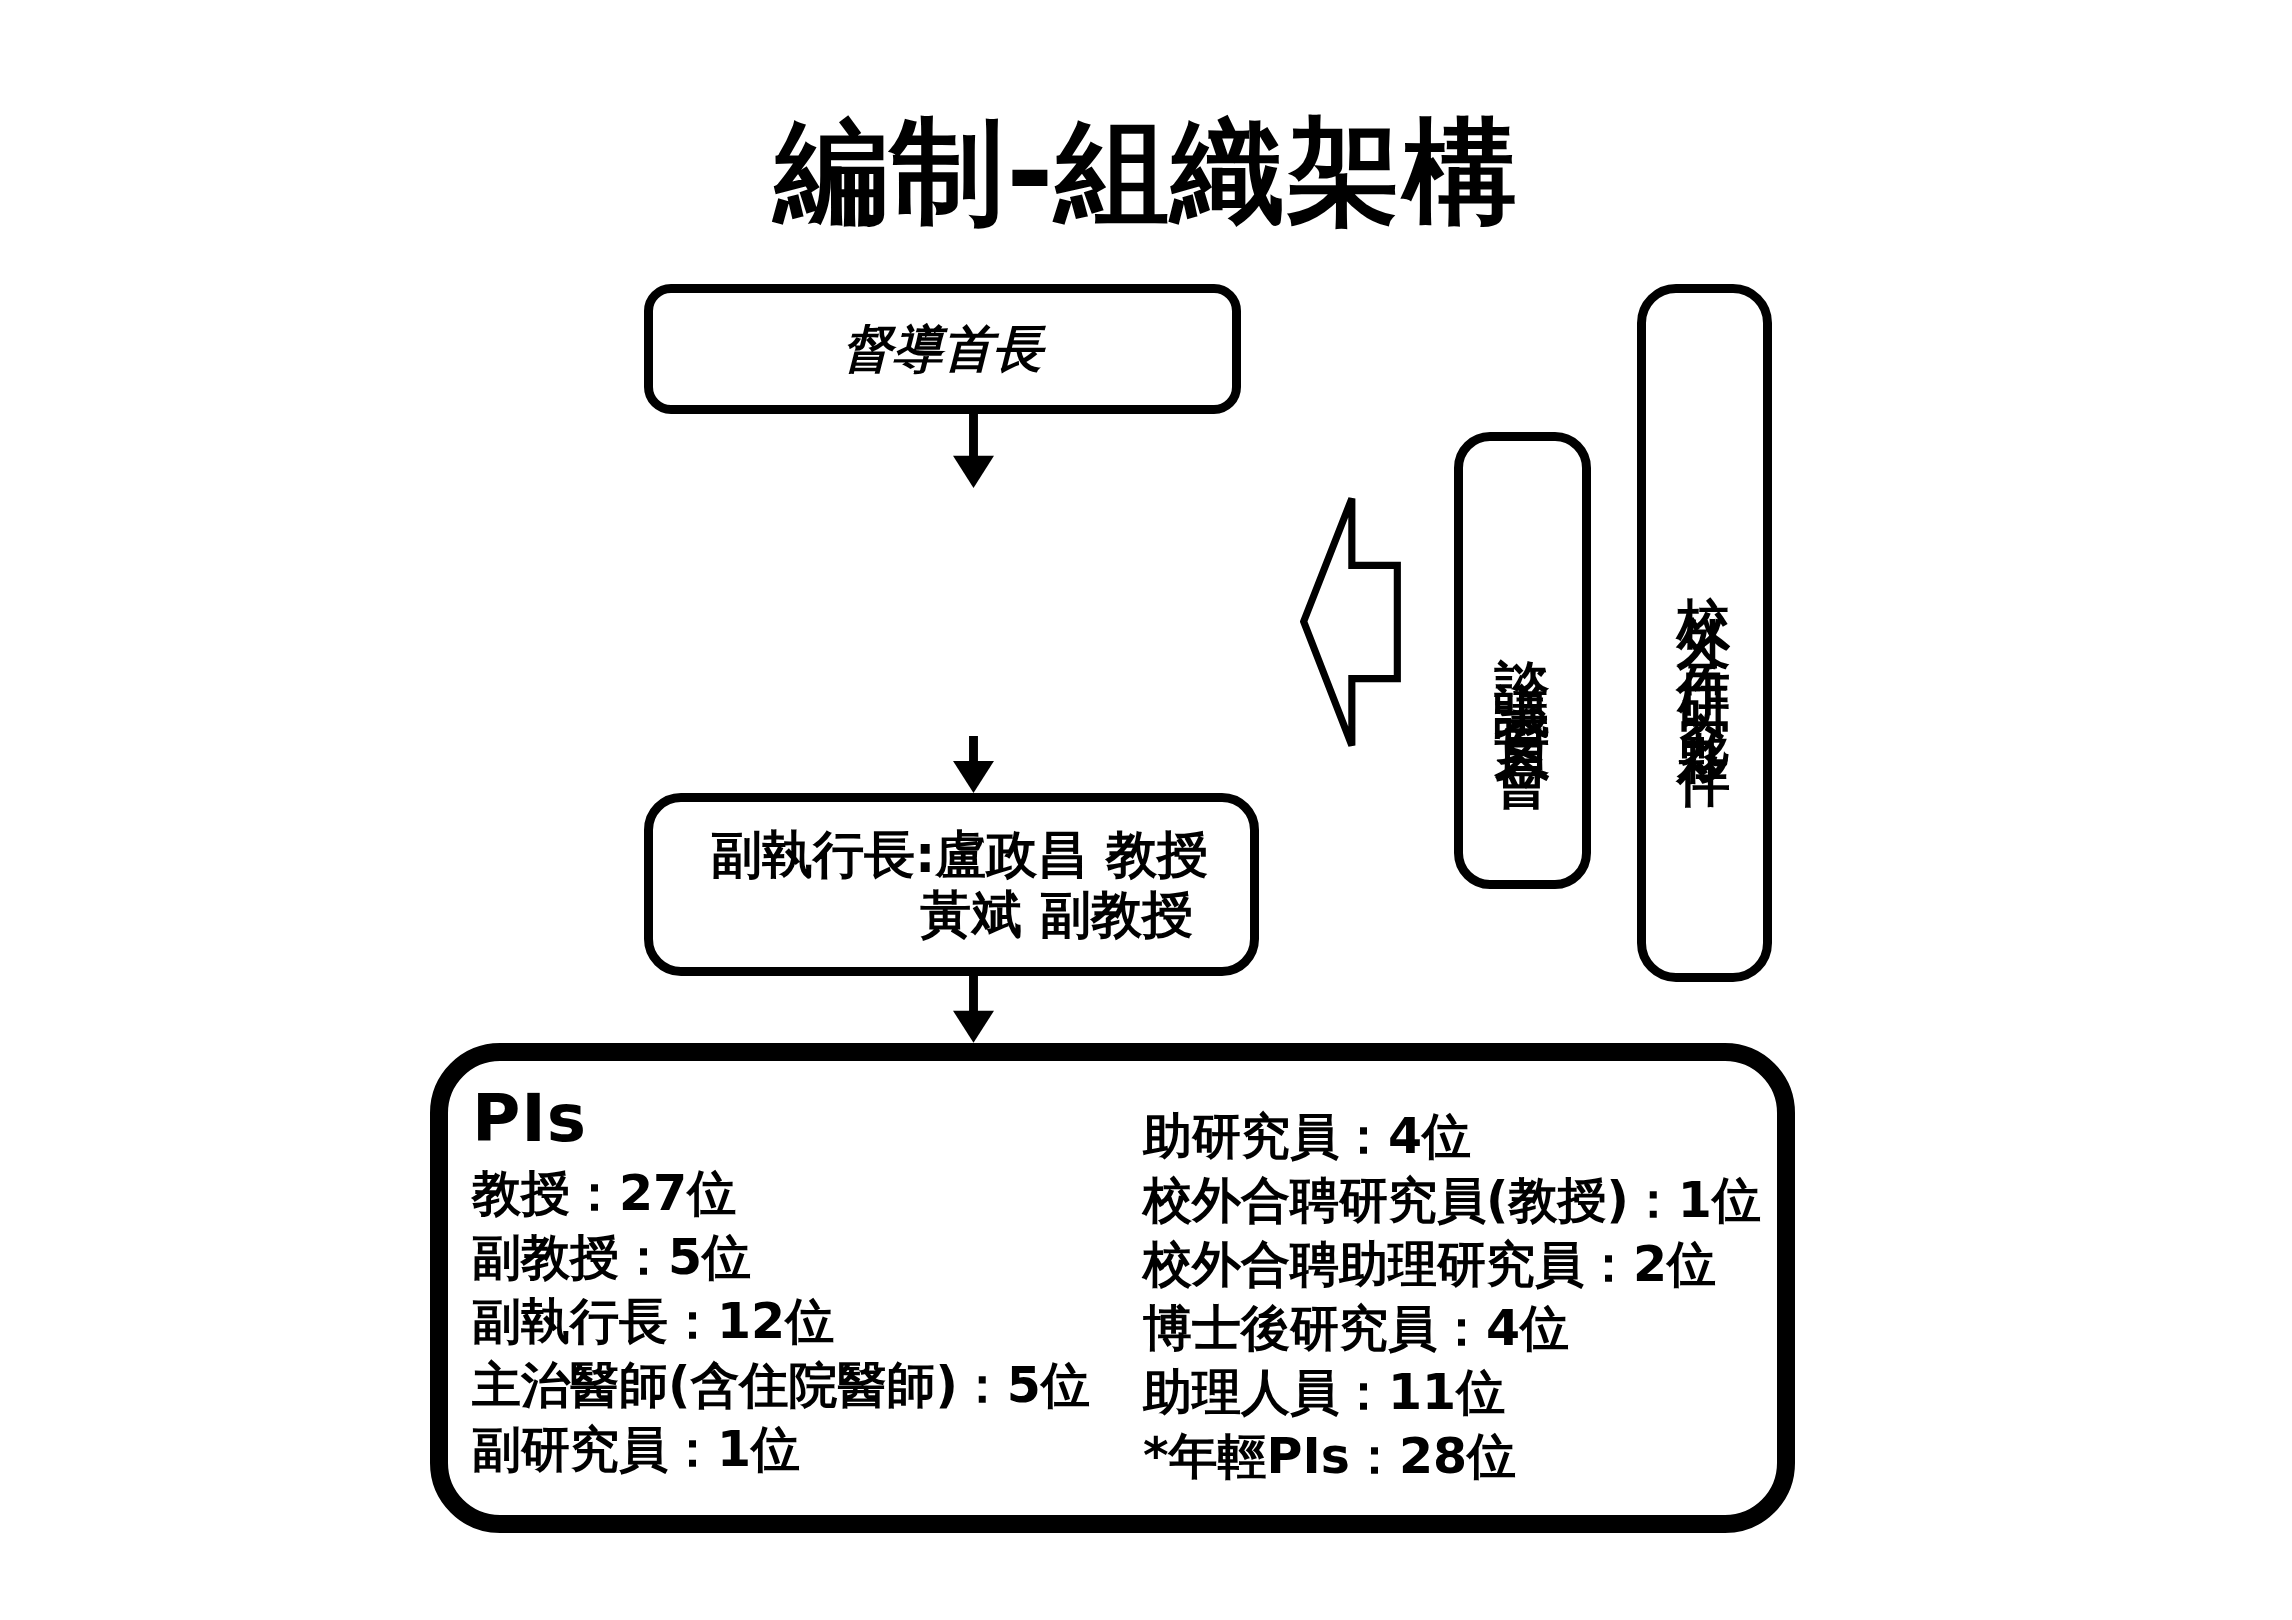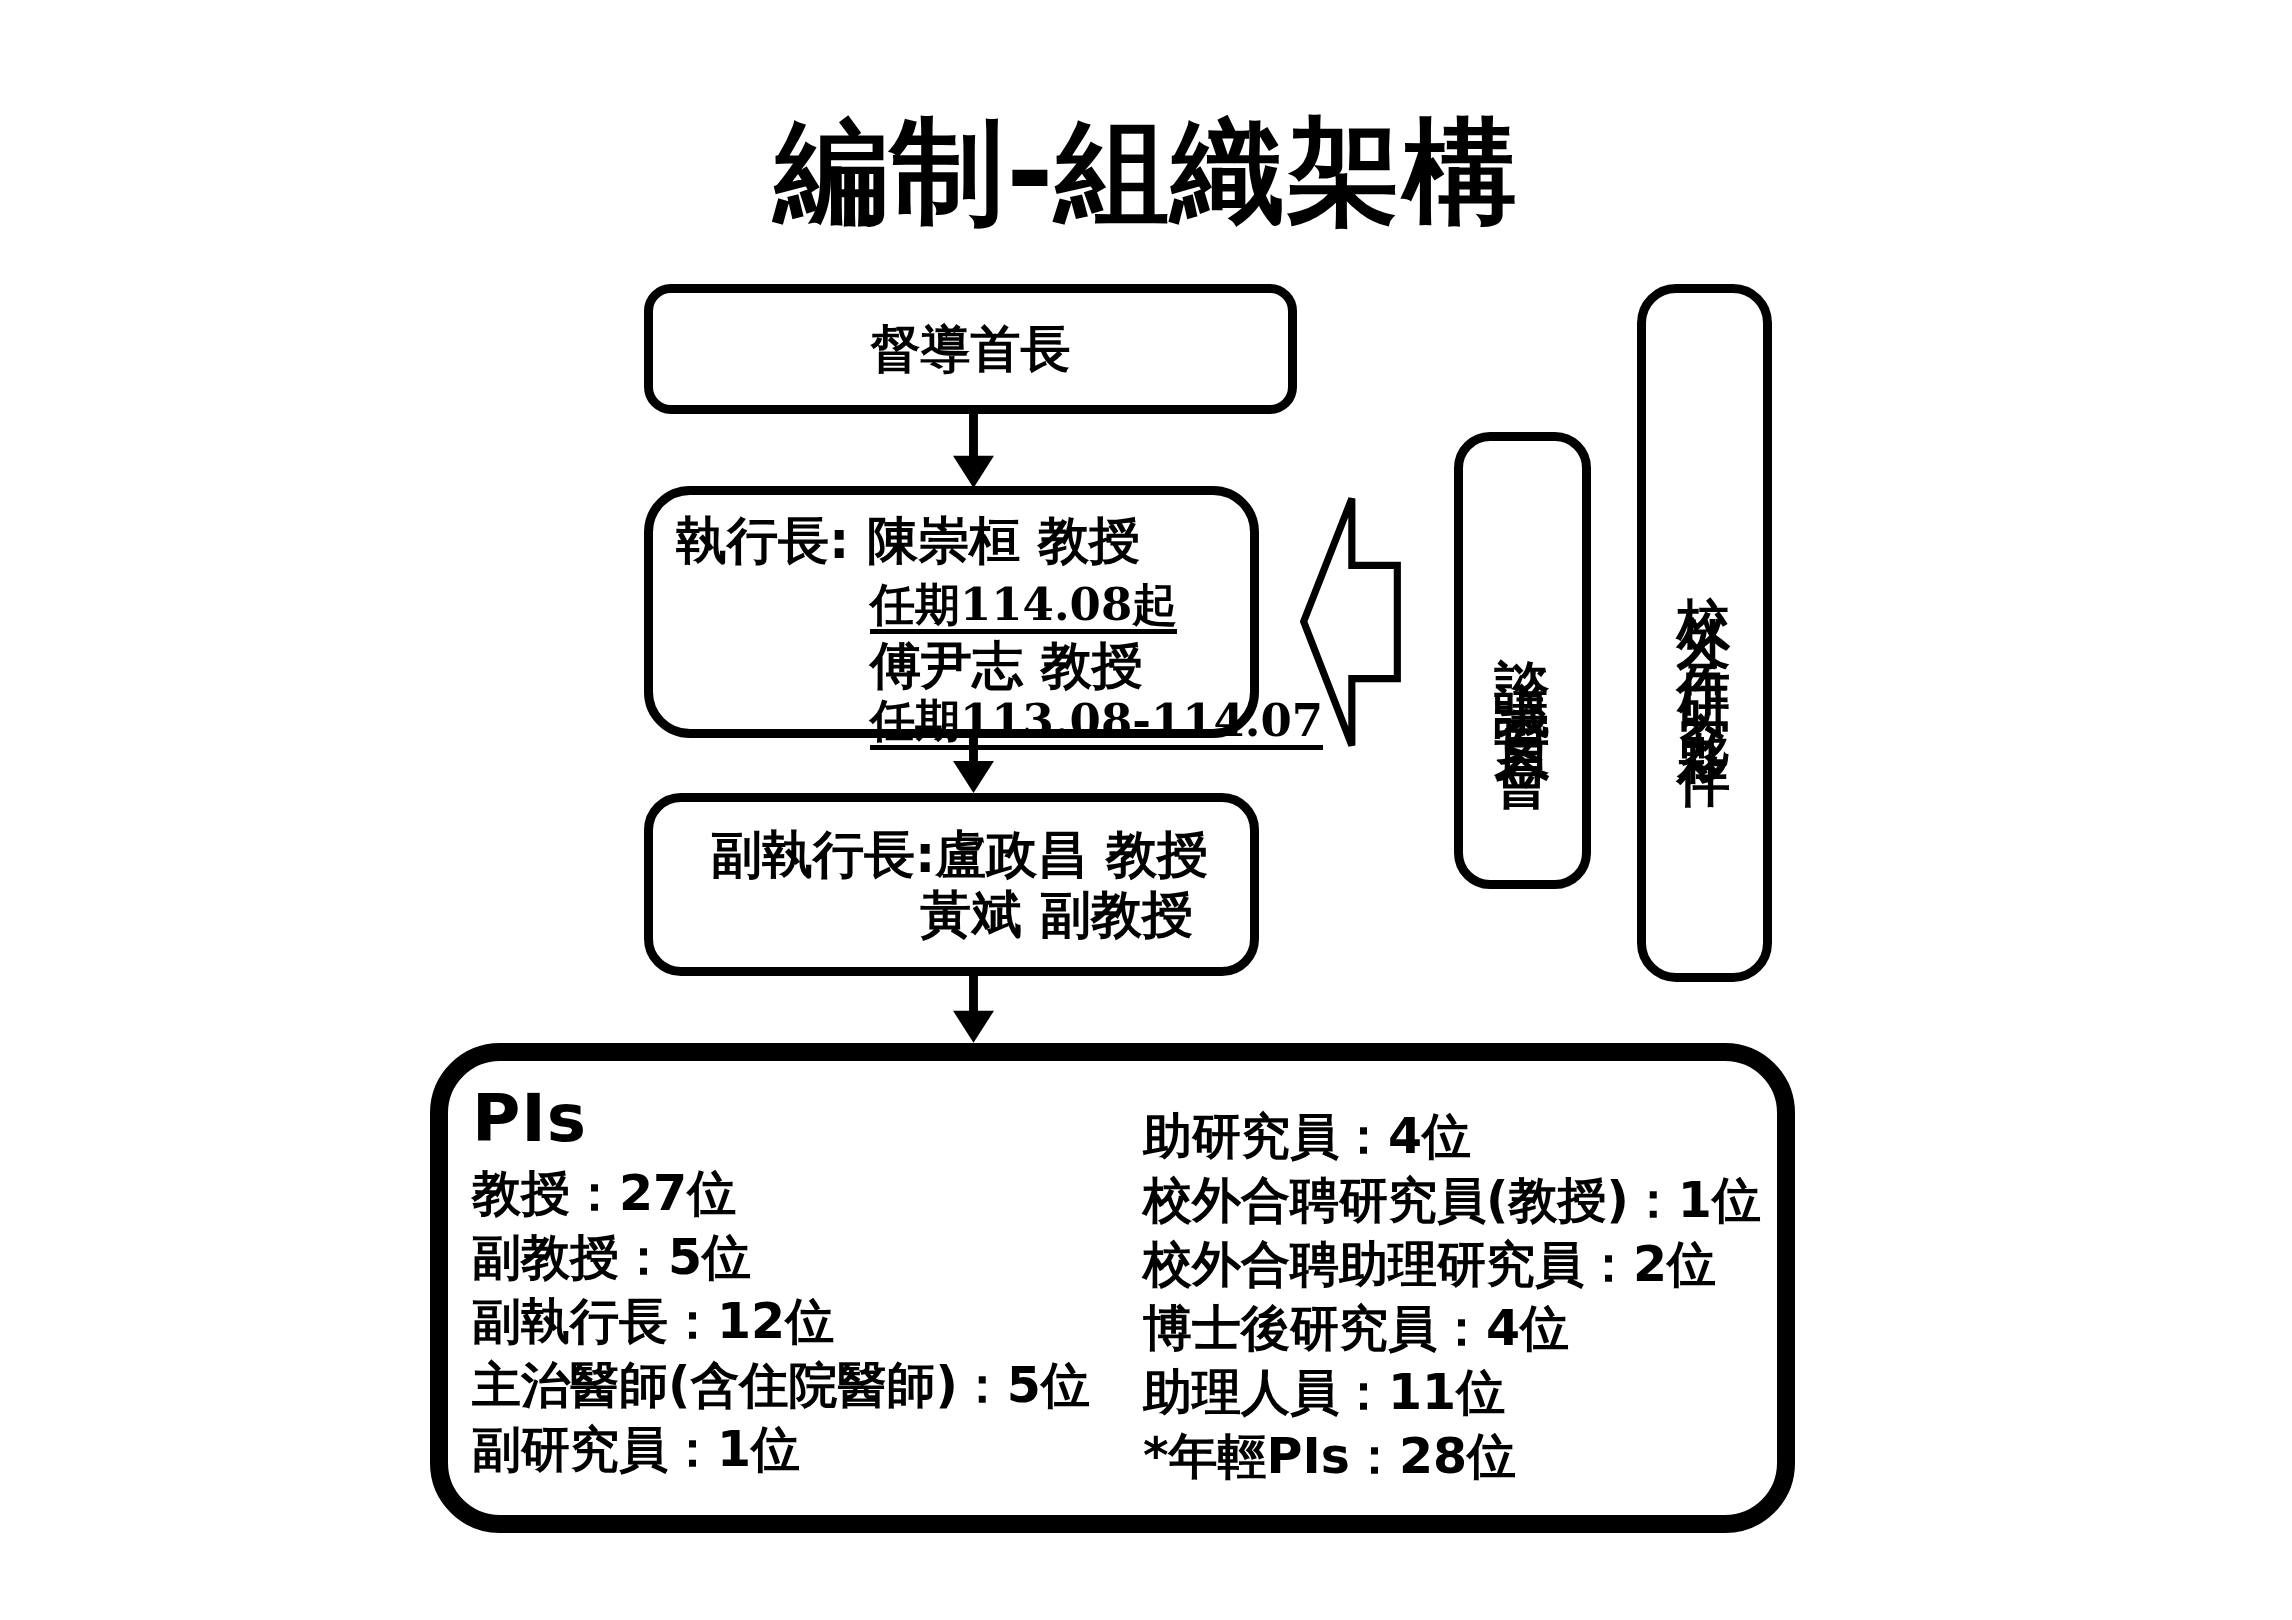--- a/index.html
+++ b/index.html
@@ -21,24 +21,25 @@
     white-space:nowrap;
   }
   
   .node{
     position:absolute;
     background:#fff;
     border:9px solid #000;
     box-sizing:border-box;
   }
   .box-supervisor{
-    left:644px;top:284px;width:653px;height:130px;
+    left:644px;top:284px;width:597px;height:130px;
     border-width:9px;border-radius:27px;
     display:flex;align-items:center;justify-content:center;
     font-size:50px;
+    font-style:italic;
   }
   .box-ceo{
     left:644px;top:486px;width:615px;height:252px;
     border-width:9.8px;border-radius:46px;
   }
   .box-ceo .l1{position:absolute;left:23px;top:19.6px;font-size:51px;line-height:52px;white-space:nowrap;}
   .box-ceo .l2{position:absolute;left:217px;top:87px;font-size:45px;line-height:46px;white-space:nowrap;}
   .box-ceo .l3{position:absolute;left:217px;top:145px;font-size:51px;line-height:52px;white-space:nowrap;}
   .box-ceo .l4{position:absolute;left:217px;top:203px;font-size:45px;line-height:46px;white-space:nowrap;}
   .term{
@@ -100,26 +101,20 @@
     <span>督導首長</span>
   </div>
 
   <div class="arrow" style="left:953px;top:413px;">
     <svg width="41" height="75" viewBox="0 0 46 84">
       <line x1="23" y1="0" x2="23" y2="52" stroke="#000" stroke-width="10"></line>
       <polygon points="0,48 46,48 23,84" fill="#000"></polygon>
     </svg>
   </div>
 
-  <div class="node box-ceo">
-    <div class="l1">執行長: 陳崇桓 教授</div>
-    <div class="l2"><span class="term">任期114.08起</span></div>
-    <div class="l3">傅尹志 教授</div>
-    <div class="l4"><span class="term">任期113.08-114.07</span></div>
-  </div>
 
   <div class="arrow" style="left:953px;top:736px;">
     <svg width="41" height="57" viewBox="0 0 46 64">
       <line x1="23" y1="0" x2="23" y2="34" stroke="#000" stroke-width="10"></line>
       <polygon points="0,28 46,28 23,64" fill="#000"></polygon>
     </svg>
   </div>
 
   <div class="node box-deputy">
     <div class="l1">副執行長:盧政昌 教授</div>

